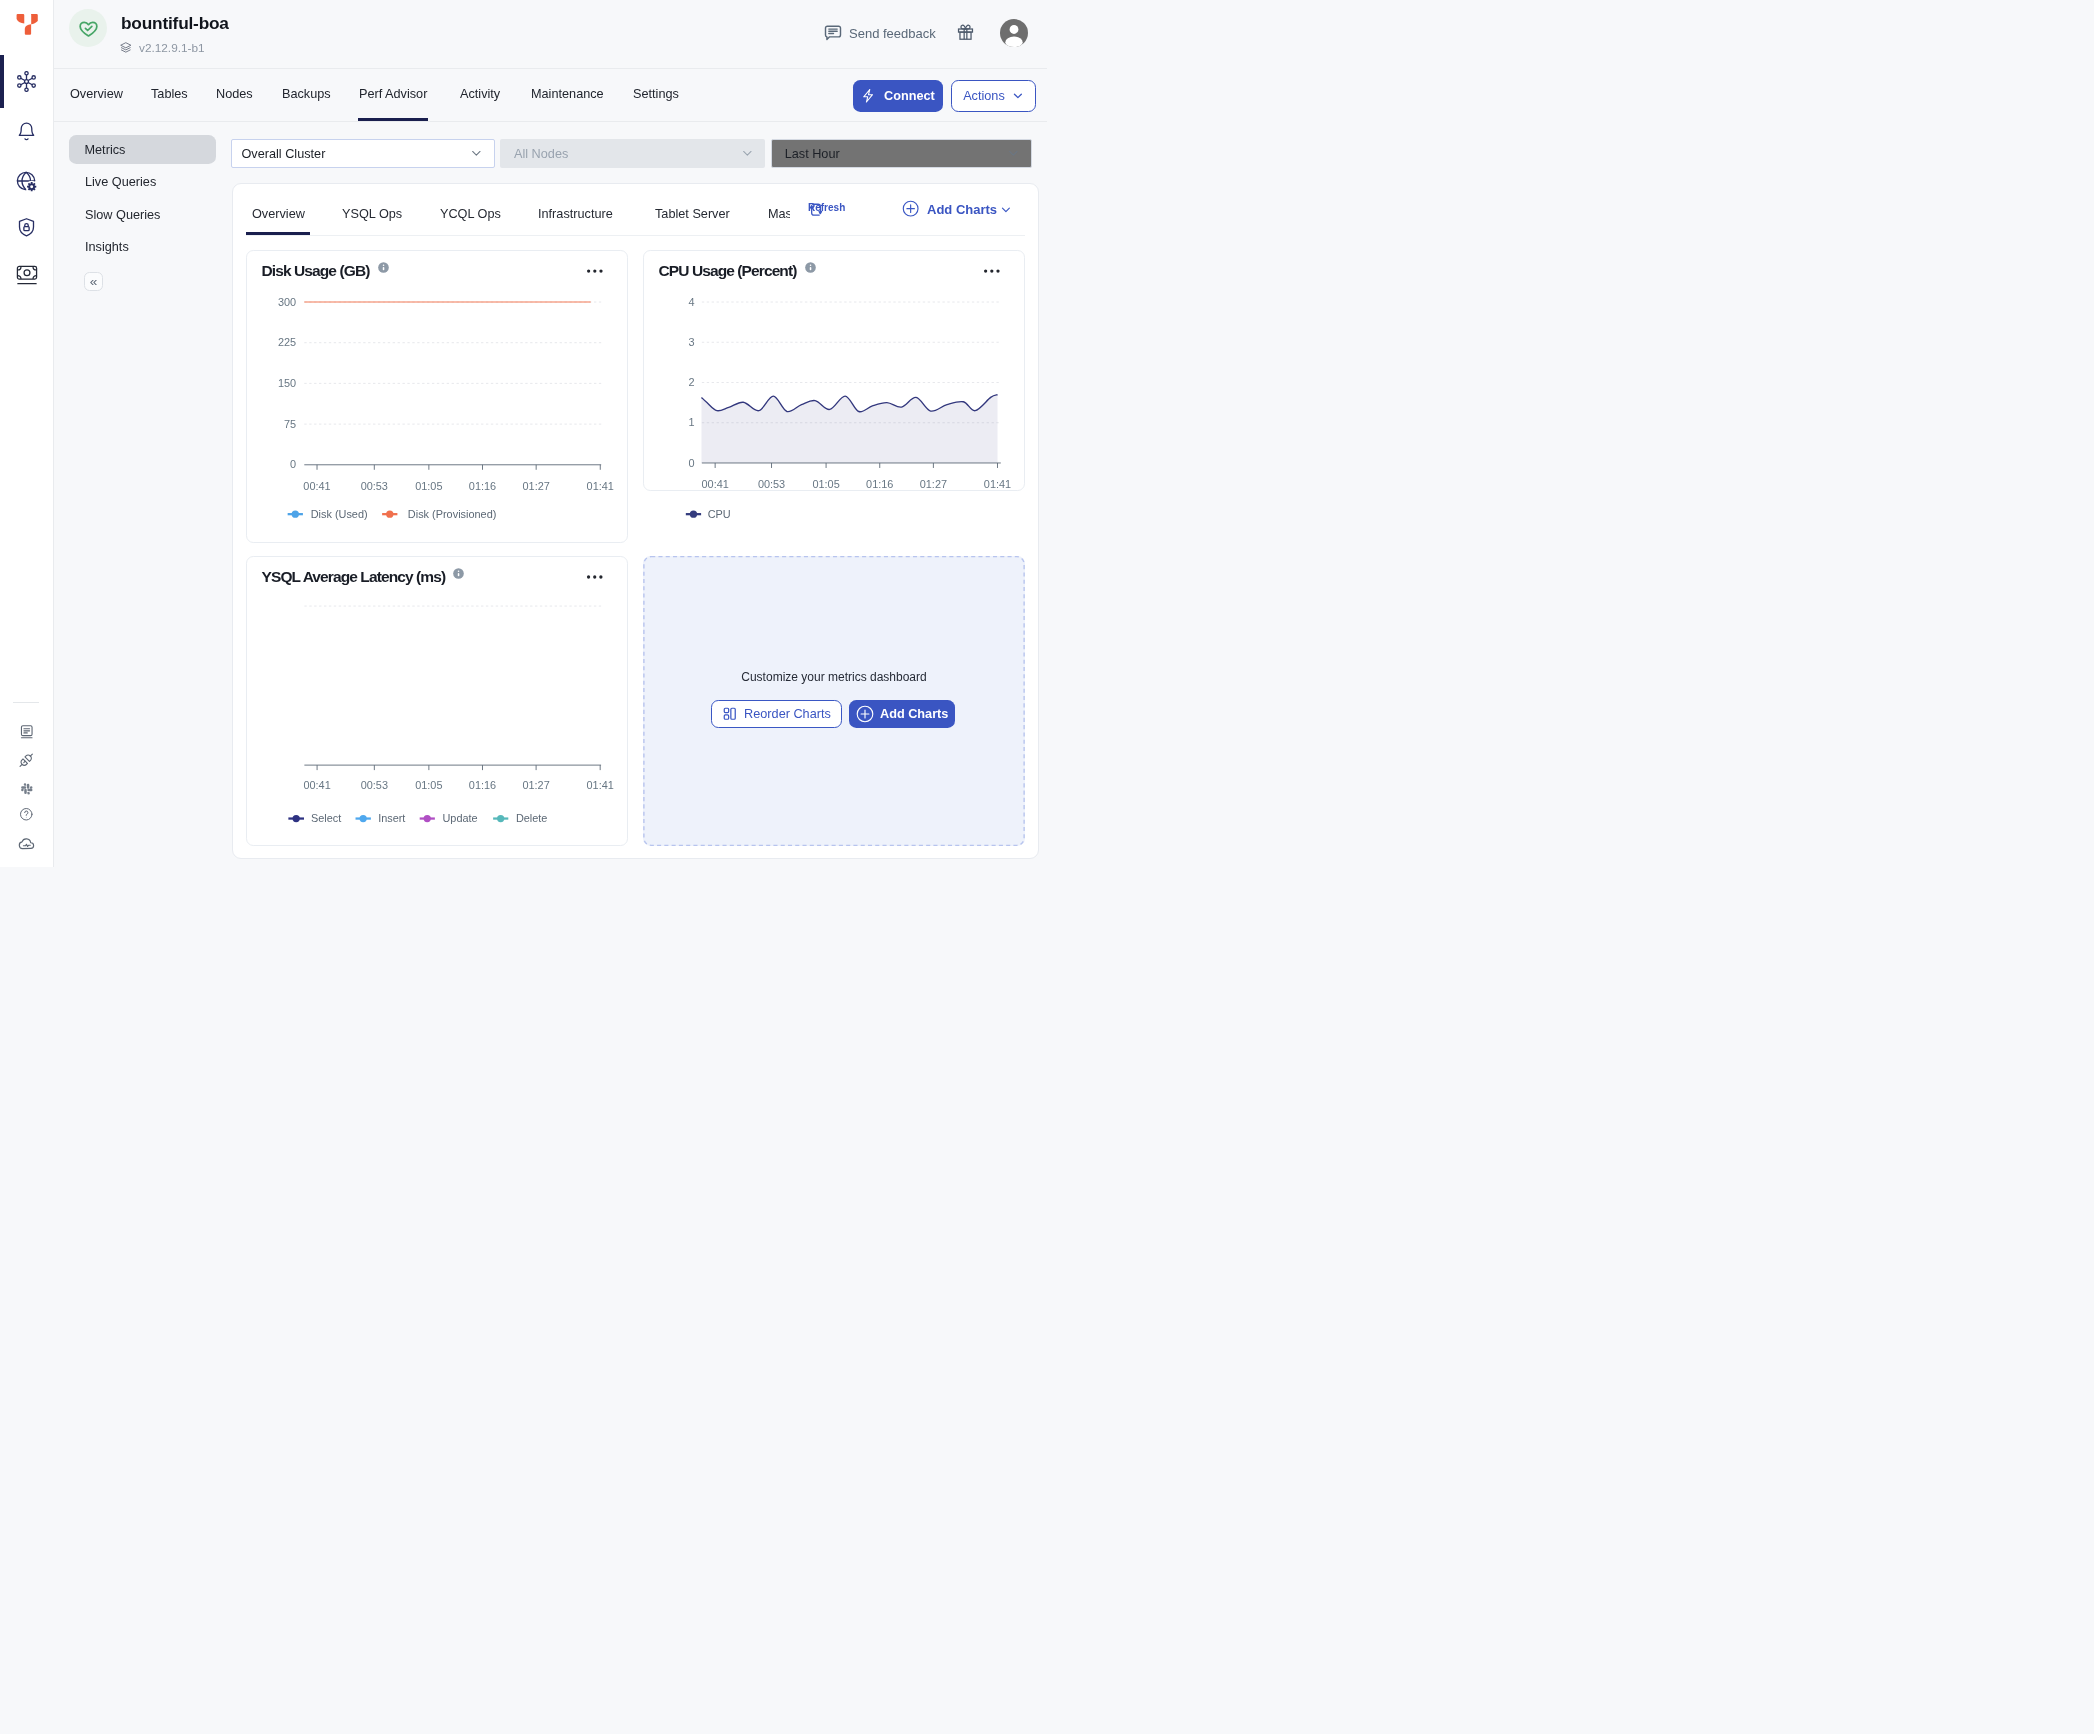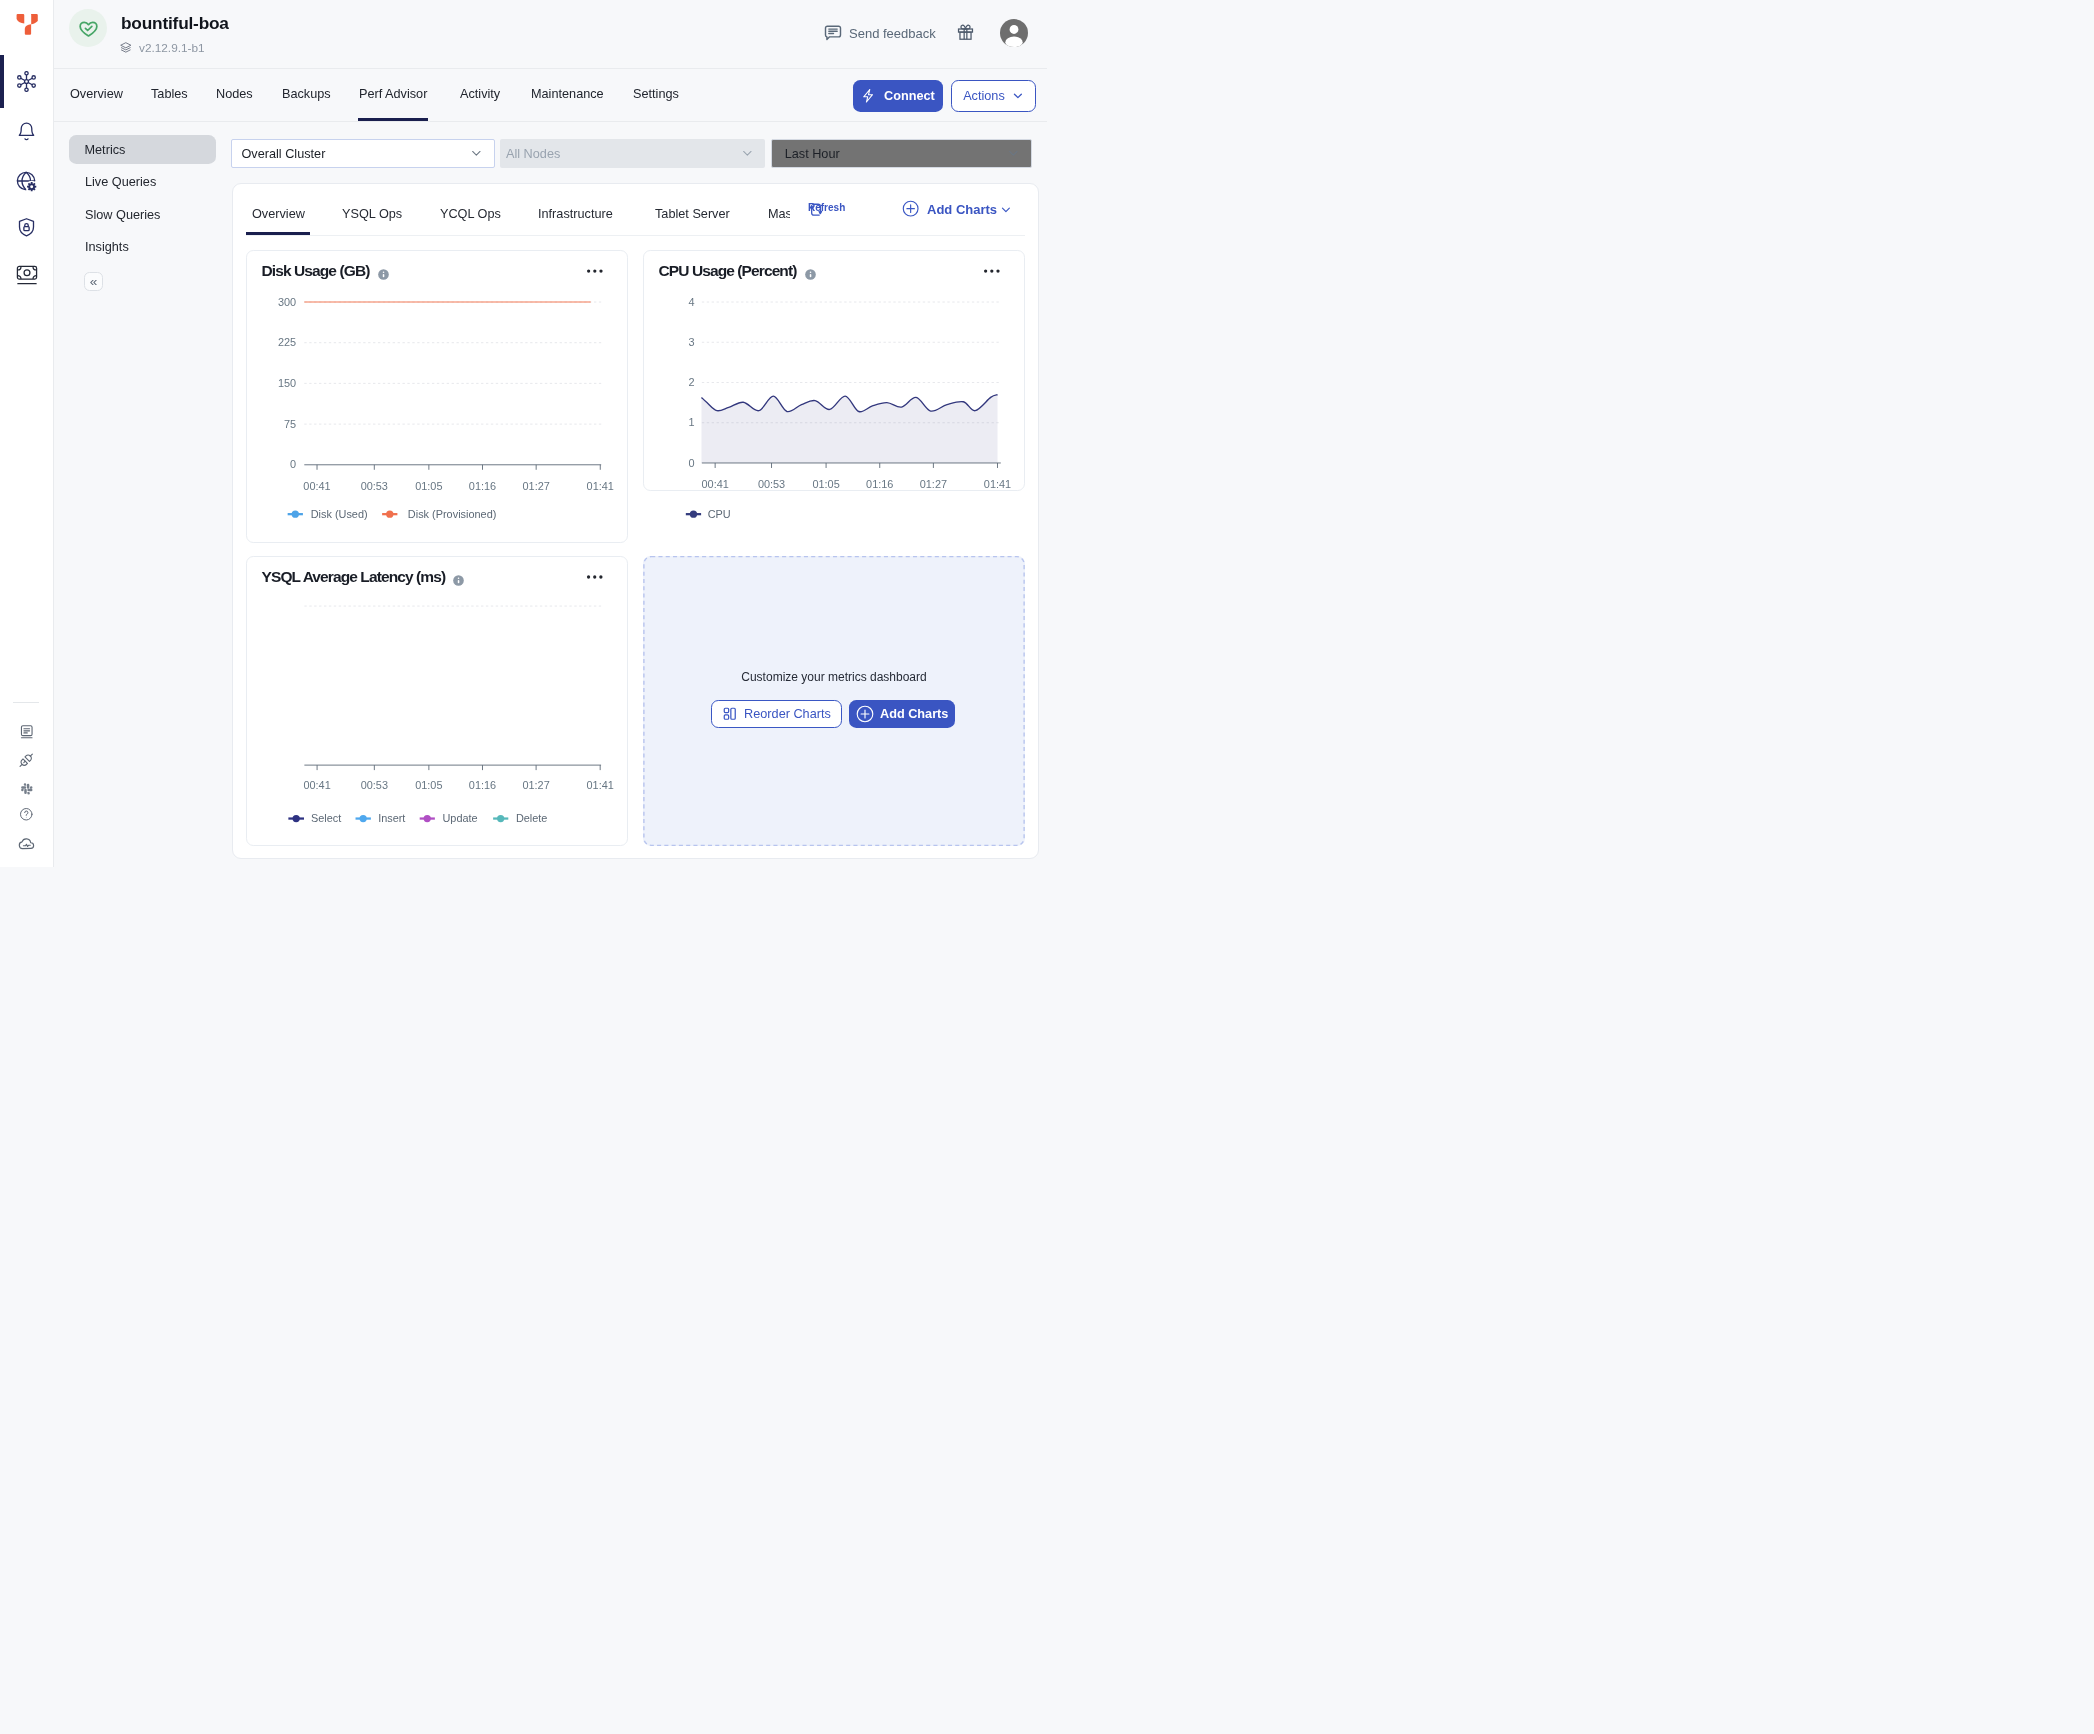--- a/index.html
+++ b/index.html
@@ -19,21 +19,21 @@
 .pill{position:absolute;left:69px;top:135px;width:147px;height:29px;background:#d5d8dd;border-radius:7.3px;display:flex;align-items:center;padding-left:15.5px;font-size:12.7px;color:#1f232b}
 .menuitem{position:absolute;left:85px;font-size:12.7px;color:#23272f}
 .collapse{position:absolute;left:84px;top:272px;width:19px;height:19px;border:0.9px solid #dde1e6;border-radius:5.5px;background:#fbfcfd;display:flex;align-items:center;justify-content:center;color:#5d6775;font-size:13.6px}
 .sel{position:absolute;top:139px;height:29px;border-radius:2px;display:flex;align-items:center;font-size:12.7px}
 .sel .chev{position:absolute;right:11.8px}
 .card-outer{position:absolute;left:232px;top:183px;width:807px;height:676px;background:#fff;border:0.9px solid #e8ebf0;border-radius:9px}
 .ctab{position:absolute;top:207px;font-size:12.7px;color:#262a33;white-space:nowrap}
 .ctab-underline{position:absolute;left:246px;top:232px;width:64px;height:2.7px;background:#1a1f4e}
 .tabbar-line{position:absolute;left:246px;top:235px;width:779px;height:0;border-top:1.4px solid #edf0f3}
 .chartcard{position:absolute;width:382px;background:#fff;border:0.9px solid #e9edf2;border-radius:7.3px}
-.cc-title{position:absolute;left:14.5px;top:11.4px;font-size:15.5px;font-weight:700;color:#191d26;letter-spacing:-0.9px;display:flex;align-items:flex-end;gap:7.3px}
+.cc-title{position:absolute;left:14.5px;top:11.4px;font-size:15.5px;font-weight:700;color:#191d26;letter-spacing:-0.9px;display:flex;align-items:flex-start;gap:7.3px}
 .cc-title .info{margin-left:0.9px}
 .info{flex:none}
 .custom{position:absolute;left:643px;top:556px;width:382px;height:290px;background:#eef2fb;border-radius:7.3px}
 .blue{color:#3a55c2}
 svg{display:block}
 </style></head>
 <body>
 <div class="page">
   <div class="sidebar"></div>
   <div class="activebar"></div>
@@ -200,21 +200,21 @@
   <div class="menuitem" style="top:175px">Live Queries</div>
   <div class="menuitem" style="top:208px">Slow Queries</div>
   <div class="menuitem" style="top:240px">Insights</div>
   <div class="collapse">«</div>
 
   <div class="sel" style="left:231px;width:264px;background:#fff;border:0.9px solid #c7d2ee;color:#1c2027;padding-left:9.5px">Overall Cluster
     <svg class="chev" style="right:11px" width="12.7" height="12.7" viewBox="0 0 24 24" fill="none" stroke="#6b7683" stroke-width="2" stroke-linecap="round" stroke-linejoin="round">
         <path d="M5,8.5 l7,7 7,-7"></path>
       </svg>
   </div>
-  <div class="sel" style="left:500px;width:265px;background:#e3e6ea;color:#99a3af;padding-left:6px">All Nodes
+  <div class="sel" style="left:500px;width:265px;background:#e3e6ea;color:#99a3af;padding-left:14px">All Nodes
     <svg class="chev" style="right:11.8px" width="12.7" height="12.7" viewBox="0 0 24 24" fill="none" stroke="#9aa4b0" stroke-width="2" stroke-linecap="round" stroke-linejoin="round">
         <path d="M5,8.5 l7,7 7,-7"></path>
       </svg>
   </div>
   <div class="sel" style="left:771px;width:261px;background:#737373;border:0.9px solid #d4d9e2;color:#1c2027;padding-left:12.7px">Last Hour
     <svg class="chev" style="right:11px" width="12.7" height="12.7" viewBox="0 0 24 24" fill="none" stroke="#6b7683" stroke-width="2" stroke-linecap="round" stroke-linejoin="round">
         <path d="M5,8.5 l7,7 7,-7"></path>
       </svg>
   </div>
   <div class="card-outer"></div>

